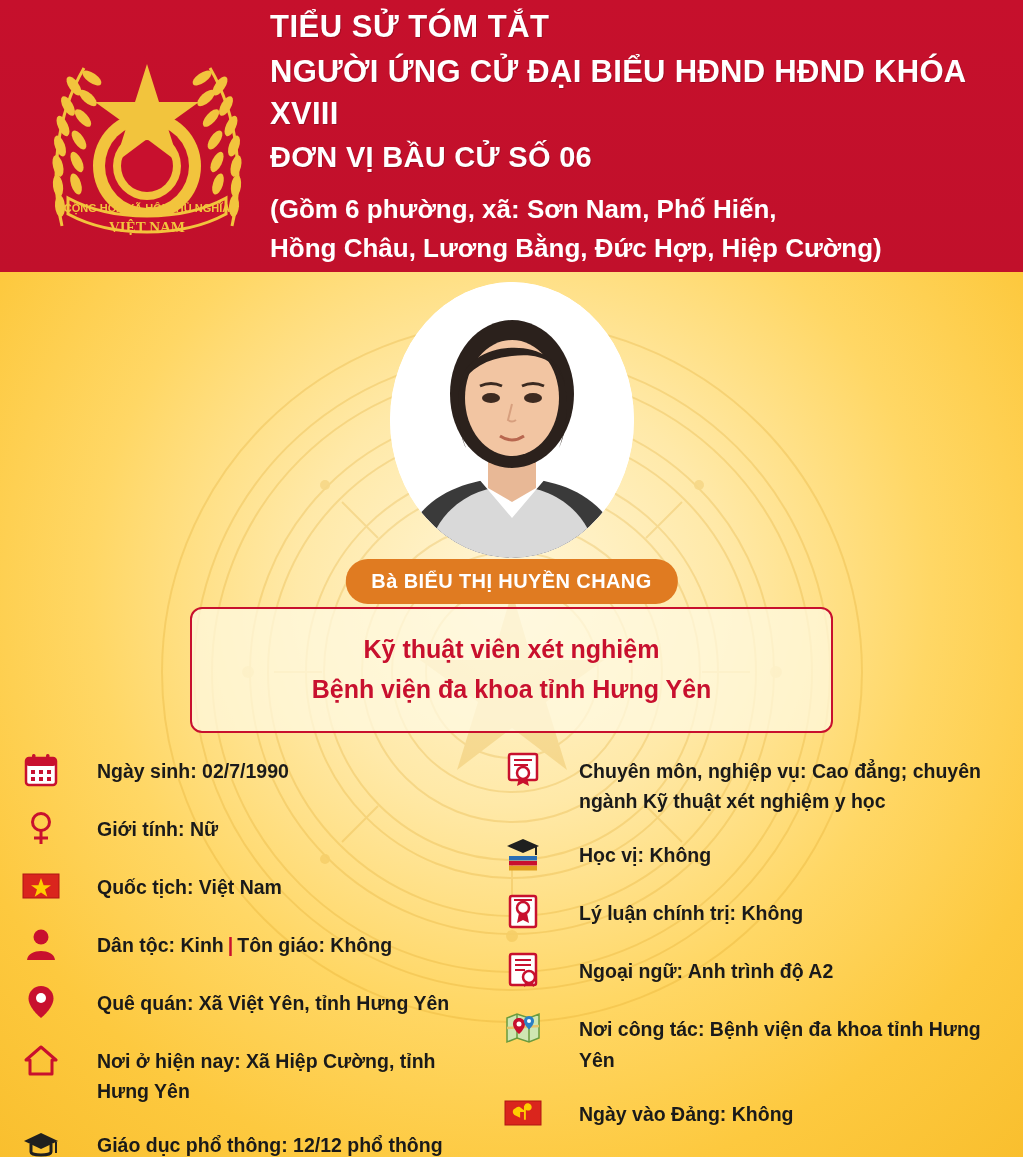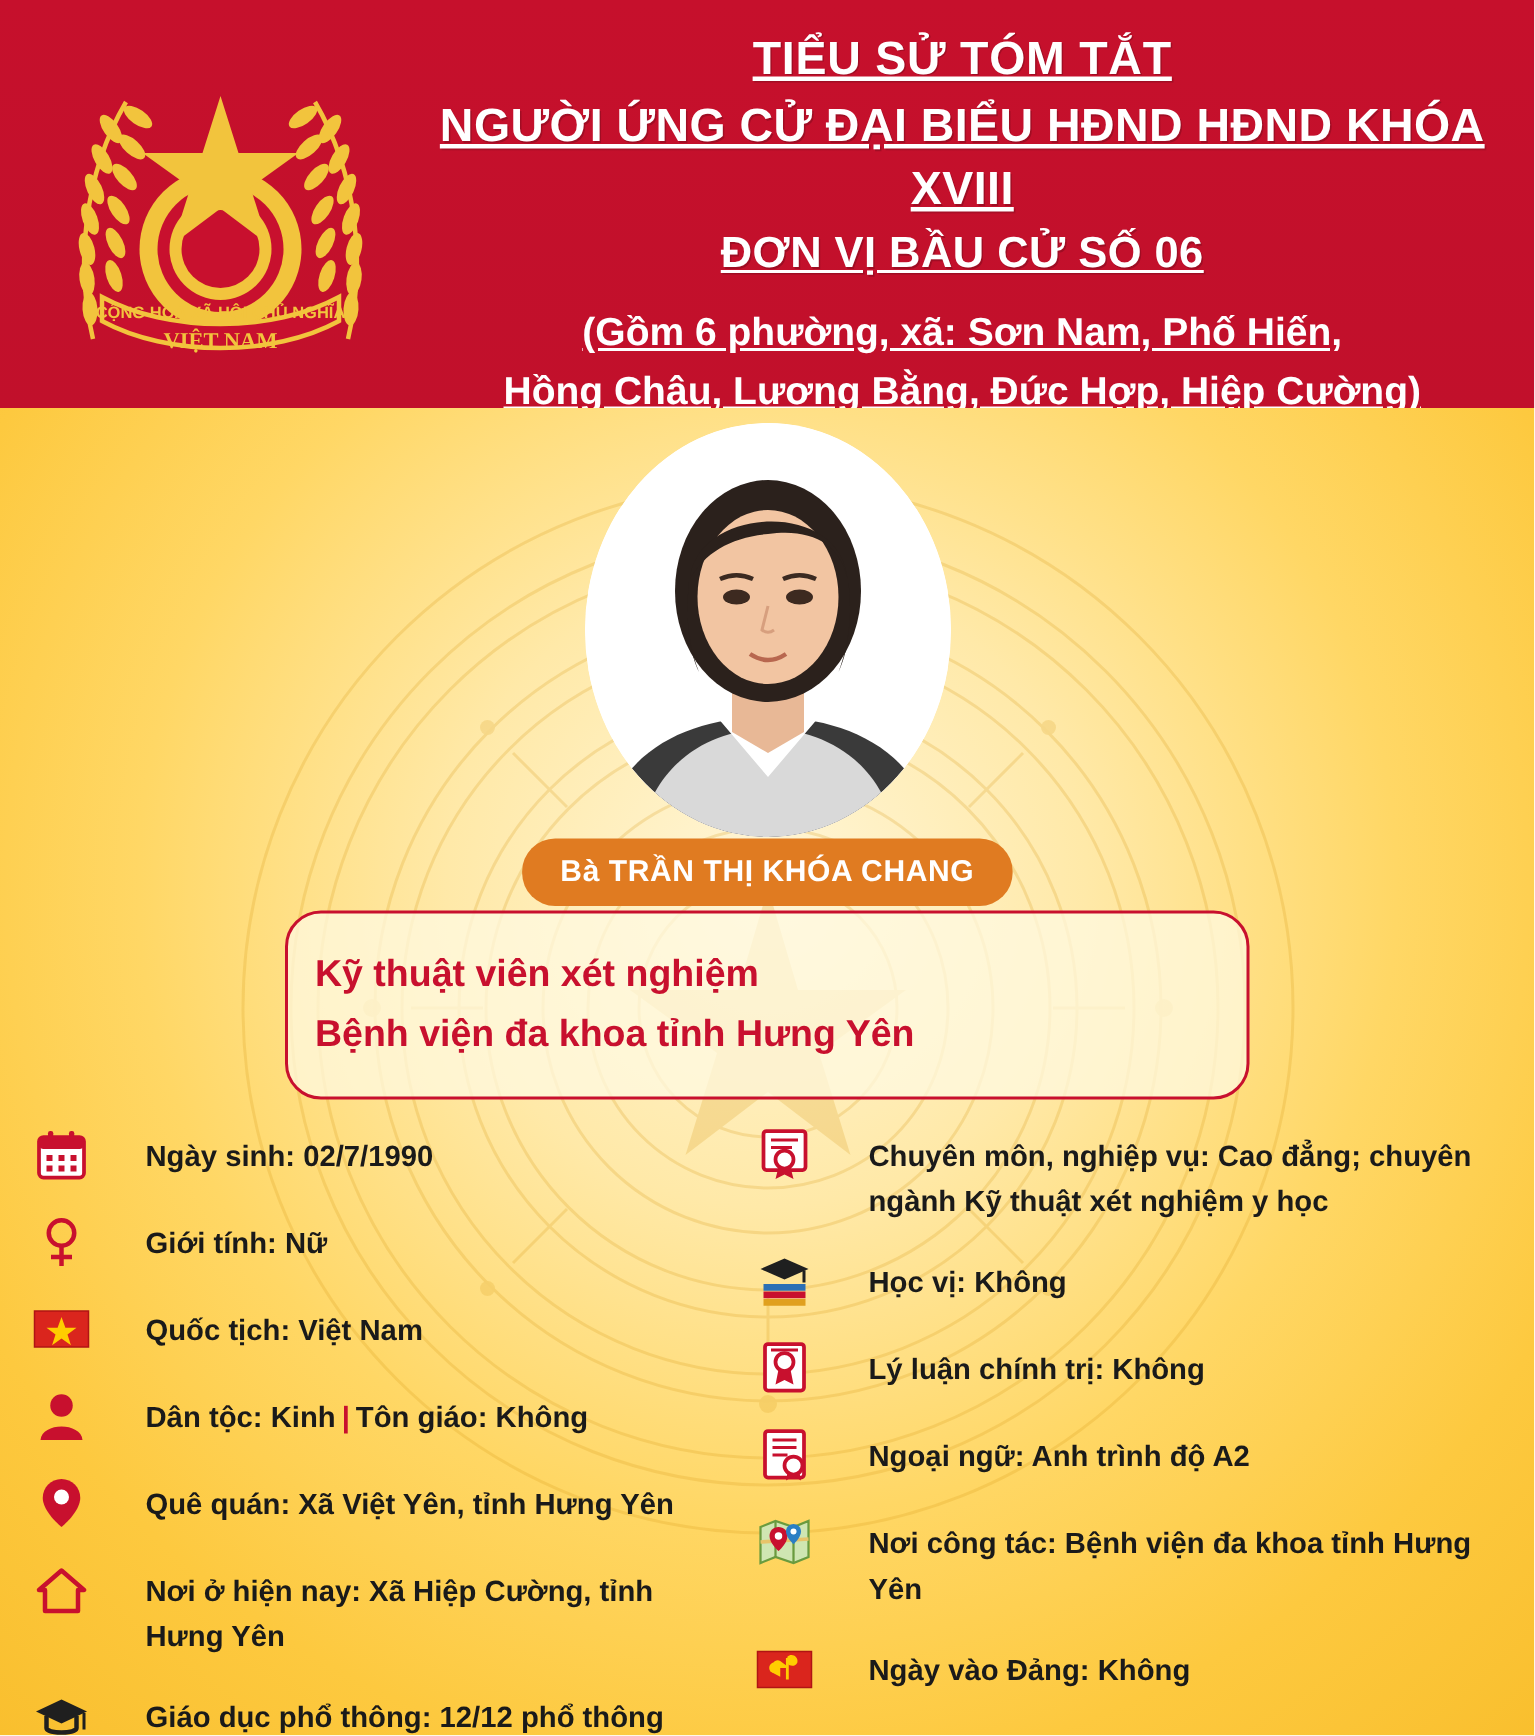--- a/index.html
+++ b/index.html
@@ -35,24 +35,22 @@
     position: absolute;
     left: 22px;
     top: 16px;
     width: 250px;
     height: 240px;
   }
   .header-text {
     position: absolute;
     left: 270px;
     right: 10px;
-    top: 20px;
-    text-align: center;
+    top: 8px;
     color: #ffffff;
-    text-decoration: underline;
   }
   .hdr-line1 {
     font-size: 31px;
     font-weight: bold;
     letter-spacing: 0.5px;
     line-height: 1.25;
     text-shadow: 1px 1px 0 rgba(0,0,0,0.18);
   }
   .hdr-line2 {
     font-size: 31px;
@@ -124,23 +122,24 @@
     border-radius: 22px;
     white-space: nowrap;
   }
 
   .title-box {
     position: absolute;
     left: 190px;
     right: 190px;
     top: 335px;
     border: 2px solid #c8102e;
-    border-radius: 24px;
+    border-radius: 12px;
     background: rgba(255, 250, 225, 0.75);
     padding: 20px 18px 22px 18px;
+    text-align: center;
   }
   .title-line {
     color: #c8102e;
     font-size: 25px;
     font-weight: bold;
     line-height: 1.6;
   }
 
   
   .info {
@@ -348,21 +347,21 @@
           <path d="M90 104 Q101 99 112 104" stroke="#3b2a21" stroke-width="3" fill="none"></path>
           <path d="M132 104 Q143 99 154 104" stroke="#3b2a21" stroke-width="3" fill="none"></path>
 
           <path d="M122 122 L118 138 Q122 141 126 138" stroke="#d79f7e" stroke-width="2" fill="none"></path>
 
           <path d="M110 154 Q122 162 134 154" stroke="#b8674f" stroke-width="3" fill="none"></path>
         </g>
       </svg>
     </div>
 
-    <div class="name-badge">Bà TRẦN THỊ KHÓA CHANG</div>
+    <div class="name-badge">Bà BIỂU THỊ HUYỀN CHANG</div>
 
     <div class="title-box">
       <div class="title-line">Kỹ thuật viên xét nghiệm</div>
       <div class="title-line">Bệnh viện đa khoa tỉnh Hưng Yên</div>
     </div>
 
     <div class="info">
 
       <div class="col col-left">
 

